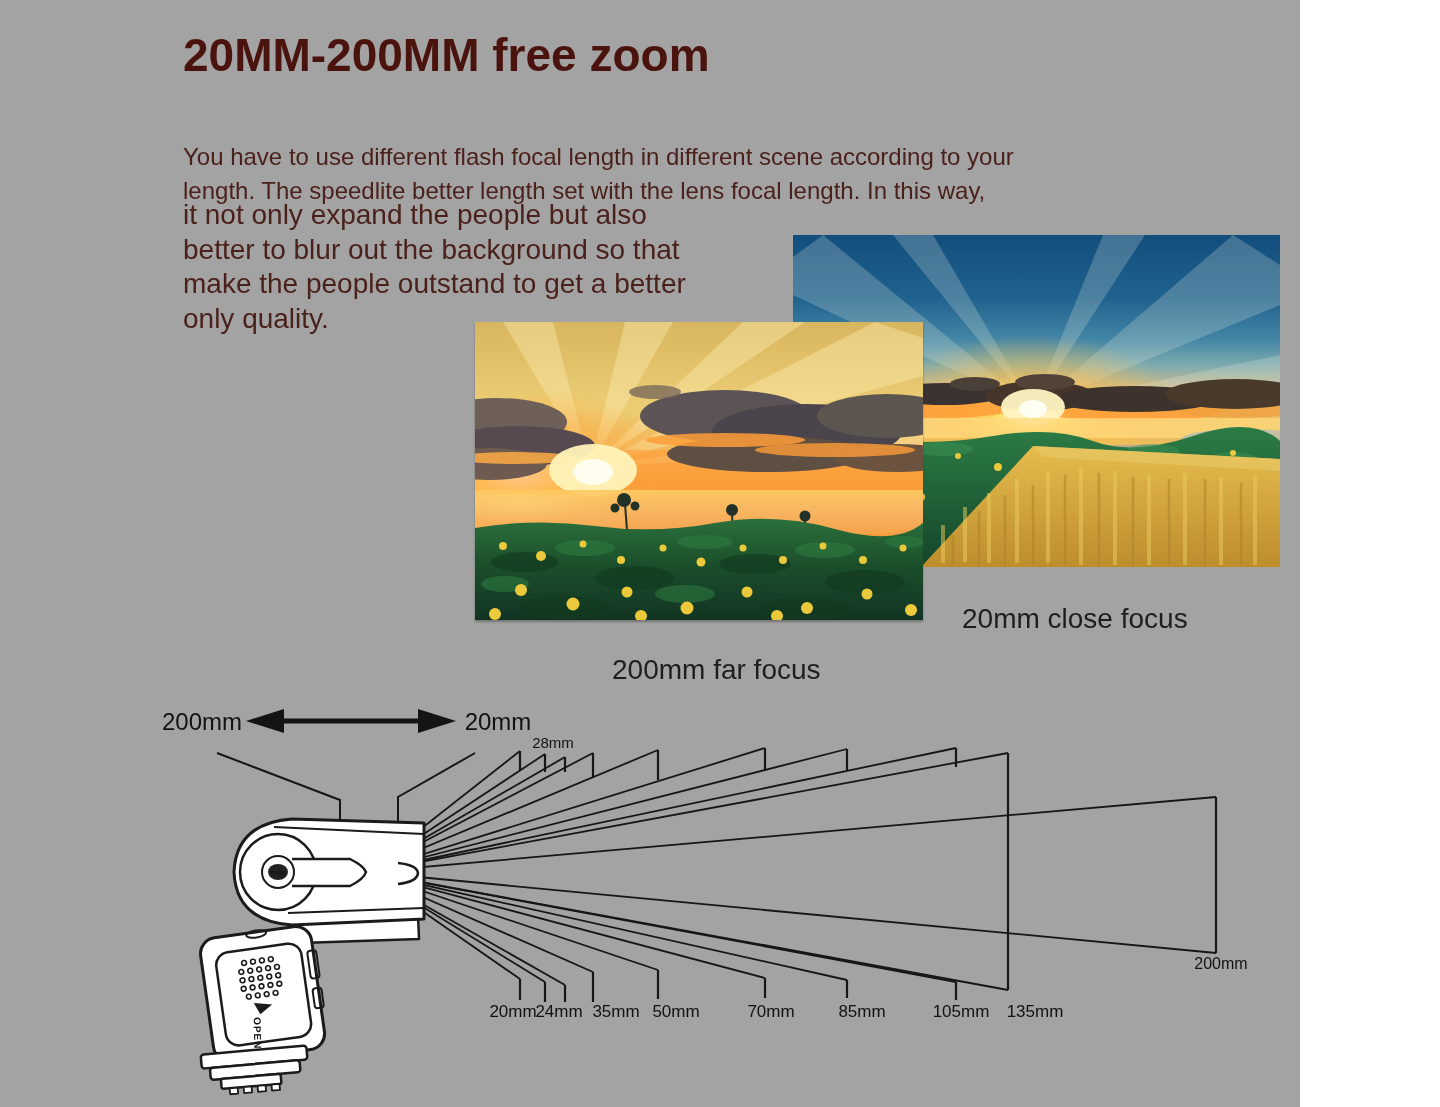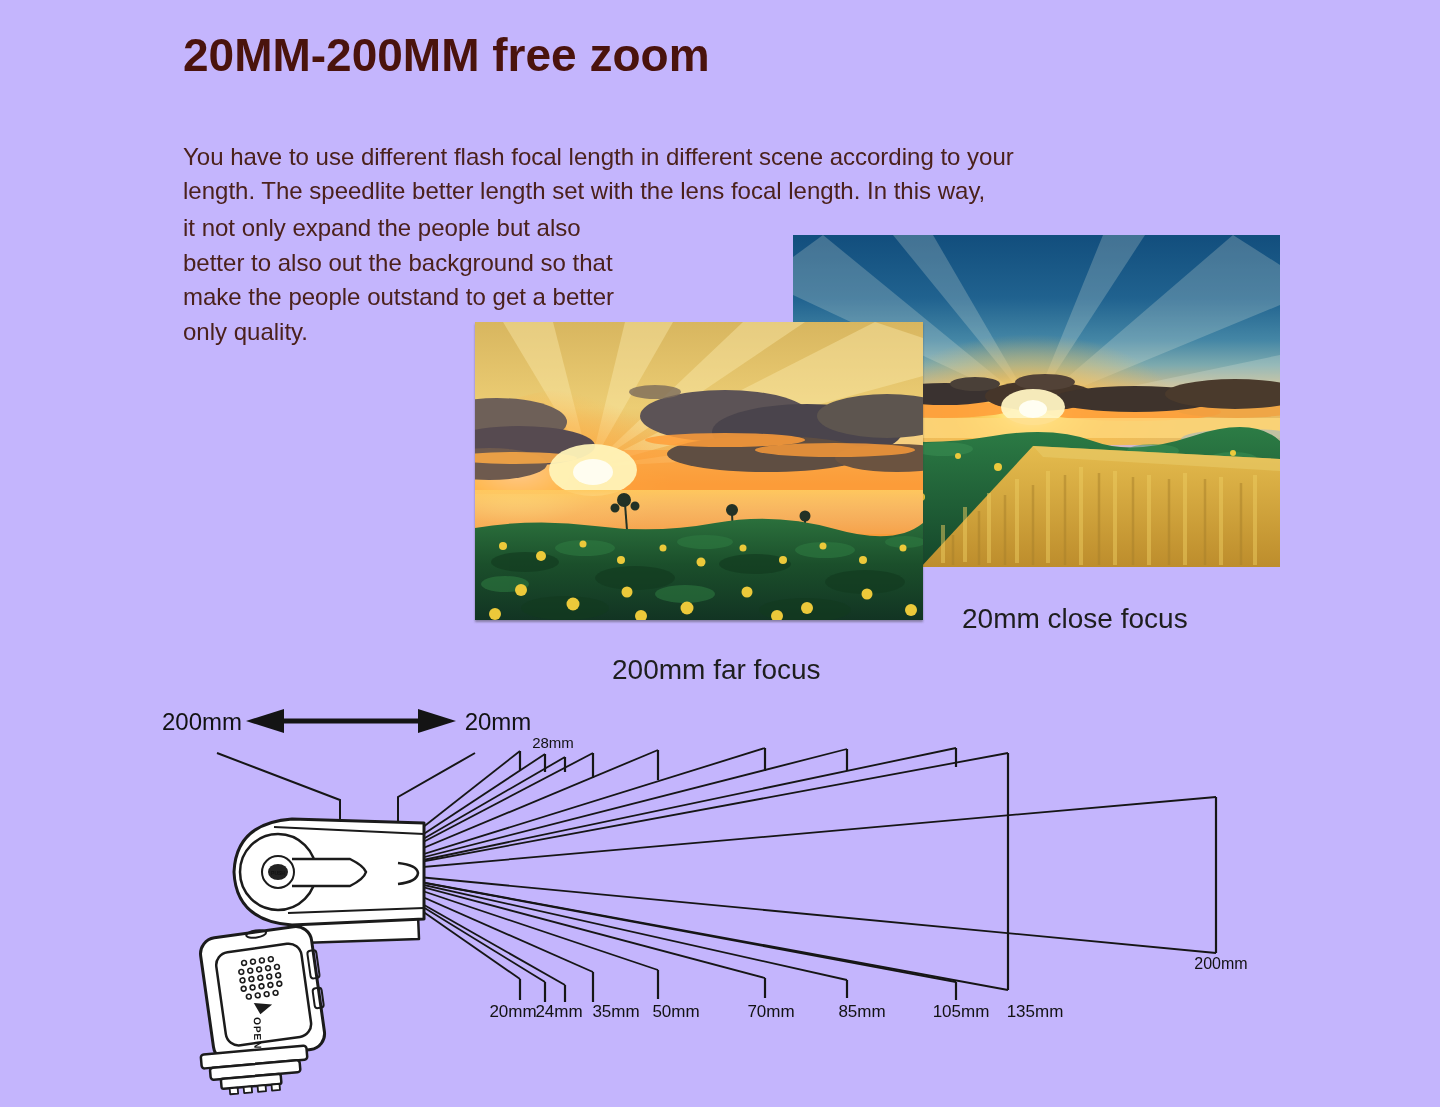--- a/index.html
+++ b/index.html
@@ -1,21 +1,21 @@
 <!DOCTYPE html>
 <html><head>
 <meta charset="utf-8">
 <style>
   html,body{margin:0;padding:0;background:#fff;}
-  .page{position:relative;width:1440px;height:1107px;background:#c4b5fd;overflow:hidden;
+  .page{position:relative;width:1300px;height:1107px;background:#a3a3a3;overflow:hidden;
         font-family:"Liberation Sans",sans-serif;}
   .title{position:absolute;left:183px;top:28px;font-size:46px;font-weight:bold;
          letter-spacing:0px;}
   .intro-wide{position:absolute;left:183px;top:106px;font-size:24px;line-height:34px;}
-  .intro-narrow{position:absolute;left:183px;top:211px;font-size:24px;line-height:34.5px;}
+  .intro-narrow{position:absolute;left:183px;top:198px;font-size:28px;line-height:34.5px;}
   .photo{position:absolute;overflow:hidden;}
   .photo svg{display:block;width:100%;height:100%;}
   .photo-far{left:475px;top:322px;width:448px;height:298px;z-index:3;box-shadow:0 2px 2px rgba(60,60,60,.45);}
   .photo-close{left:793px;top:235px;width:487px;height:332px;z-index:2;}
   .caption{position:absolute;font-size:28px;color:#1e1e1e;z-index:4;margin-top:26px;}
   .cap-far{left:612px;top:628px;text-align:right;}
   .cap-close{left:962px;top:577px;}
   .diagram-svg{position:absolute;left:0;top:0;z-index:1;}
   svg text{font-family:"Liberation Sans",sans-serif;fill:#121212;}
 </style>
@@ -26,21 +26,21 @@
 
   <div class="title" style="color: rgb(74, 19, 13);">20MM-200MM free zoom</div>
 
   <div class="intro-wide" style="color: rgb(75, 33, 28); margin-top: 34px;">
     <div>You have to use different flash focal length in different scene according to your</div>
     <div>length. The speedlite better length set with the lens focal length. In this way,</div>
   </div>
 
   <div class="intro-narrow" style="color: rgb(75, 33, 28);">
     <div>it not only expand the people but also</div>
-    <div>better to also out the background so that</div>
+    <div>better to blur out the background so that</div>
     <div>make the people outstand to get a better</div>
     <div>only quality.</div>
   </div>
 
   <div class="photo photo-close">
     <svg viewBox="0 0 487 332" preserveAspectRatio="none">
       <defs>
         <linearGradient id="rsky" x1="0" y1="0" x2="0" y2="1">
           <stop offset="0" stop-color="#124e7d"></stop>
           <stop offset=".3" stop-color="#20628f"></stop>

